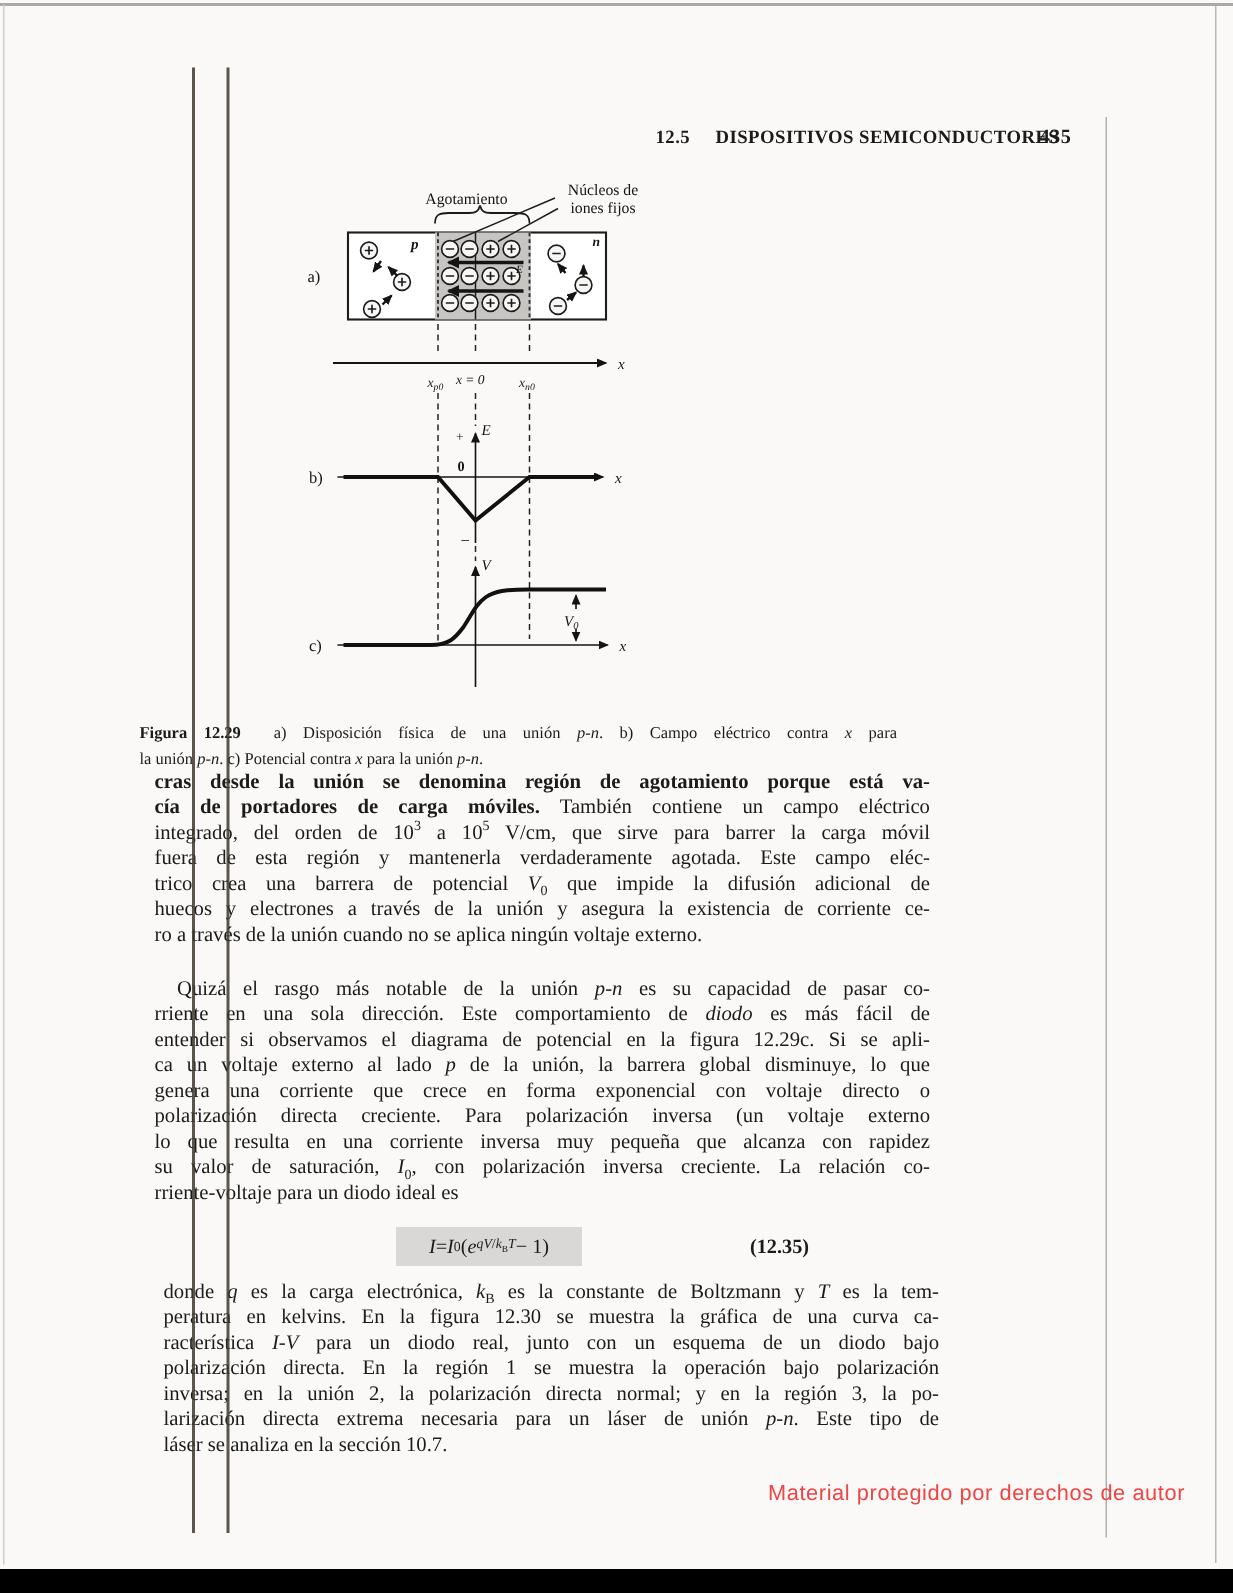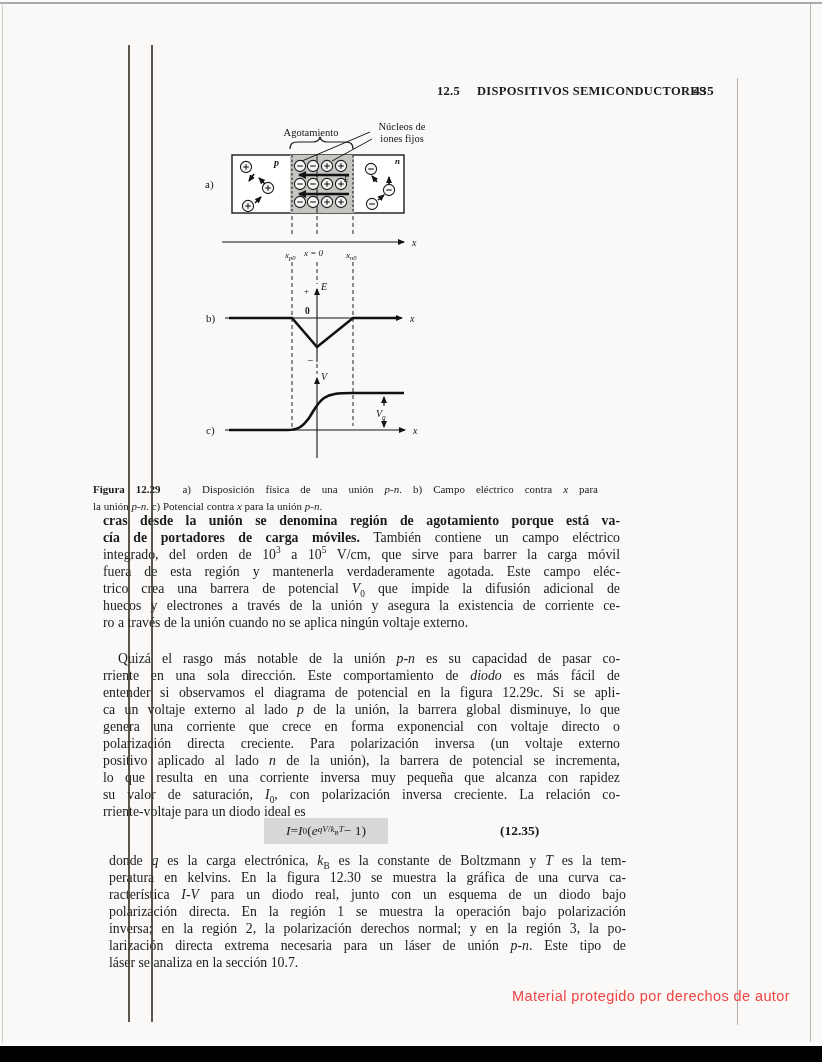--- a/index.html
+++ b/index.html
@@ -170,35 +170,34 @@
       <div class="tline">huecos y electrones a través de la unión y asegura la existencia de corriente ce-</div>
       <div class="tline">ro a través de la unión cuando no se aplica ningún voltaje externo.</div>
     </div>
   <div class="para indent" style="top:650px;">
       <div class="tline">Quizá el rasgo más notable de la unión <i>p-n</i> es su capacidad de pasar co-</div>
       <div class="tline">rriente en una sola dirección. Este comportamiento de <i>diodo</i> es más fácil de</div>
       <div class="tline">entender si observamos el diagrama de potencial en la figura 12.29c. Si se apli-</div>
       <div class="tline">ca un voltaje externo al lado <i>p</i> de la unión, la barrera global disminuye, lo que</div>
       <div class="tline">genera una corriente que crece en forma exponencial con voltaje directo o</div>
       <div class="tline">polarización directa creciente. Para polarización inversa (un voltaje externo</div>
-      <div class="tline">positivo aplicado al lado <i>n</i> de la unión), la barrera de potencial se incrementa,</div>
       <div class="tline">lo que resulta en una corriente inversa muy pequeña que alcanza con rapidez</div>
       <div class="tline">su valor de saturación, <i>I</i><sub>0</sub>, con polarización inversa creciente. La relación co-</div>
       <div class="tline">rriente-voltaje para un diodo ideal es</div>
     </div>
 
   <div class="eq-box"><i>I</i> = <i>I</i><sub>0</sub>(<i>e</i><sup><i>qV</i>/<i>k</i><sub>B</sub><i>T</i></sup> − 1)</div>
   <div class="eq-num">(12.35)</div>
 
   <div class="para" style="top:852px;margin-left:6px;">
       <div class="tline">donde <i>q</i> es la carga electrónica, <i>k</i><sub>B</sub> es la constante de Boltzmann y <i>T</i> es la tem-</div>
       <div class="tline">peratura en kelvins. En la figura 12.30 se muestra la gráfica de una curva ca-</div>
       <div class="tline">racterística <i>I-V</i> para un diodo real, junto con un esquema de un diodo bajo</div>
       <div class="tline">polarización directa. En la región 1 se muestra la operación bajo polarización</div>
-      <div class="tline">inversa; en la región 2, la polarización derechos normal; y en la región 3, la po-</div>
+      <div class="tline">inversa; en la unión 2, la polarización directa normal; y en la región 3, la po-</div>
       <div class="tline">larización directa extrema necesaria para un láser de unión <i>p-n</i>. Este tipo de</div>
       <div class="tline">láser se analiza en la sección 10.7.</div>
     </div>
 
   <div class="scanline" style="left:128px;top:45px;height:977px;"></div>
   <div class="scanline" style="left:151px;top:45px;height:977px;"></div>
   <div class="scanline light" style="left:737px;top:78px;height:947px;"></div>
 
   <div class="watermark">Material protegido por derechos de autor</div>
 

